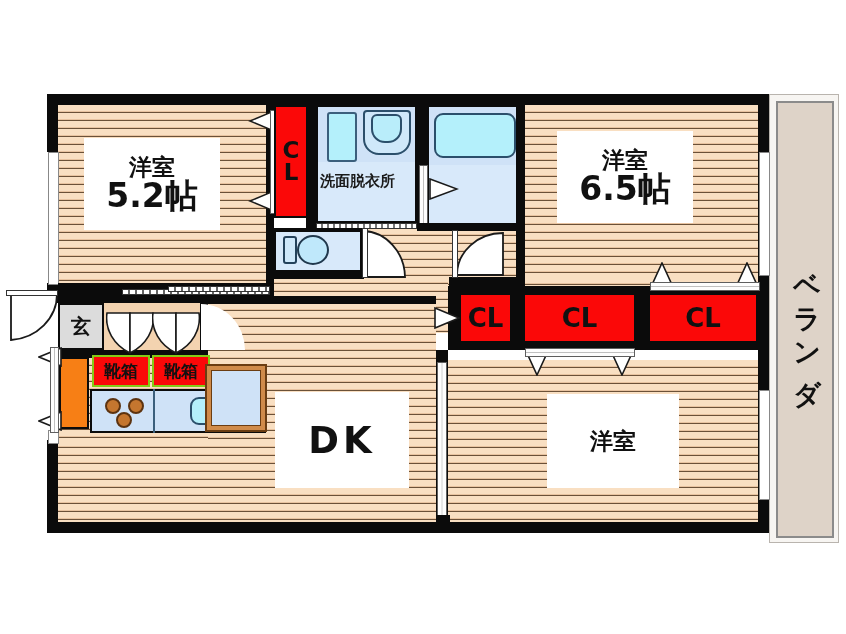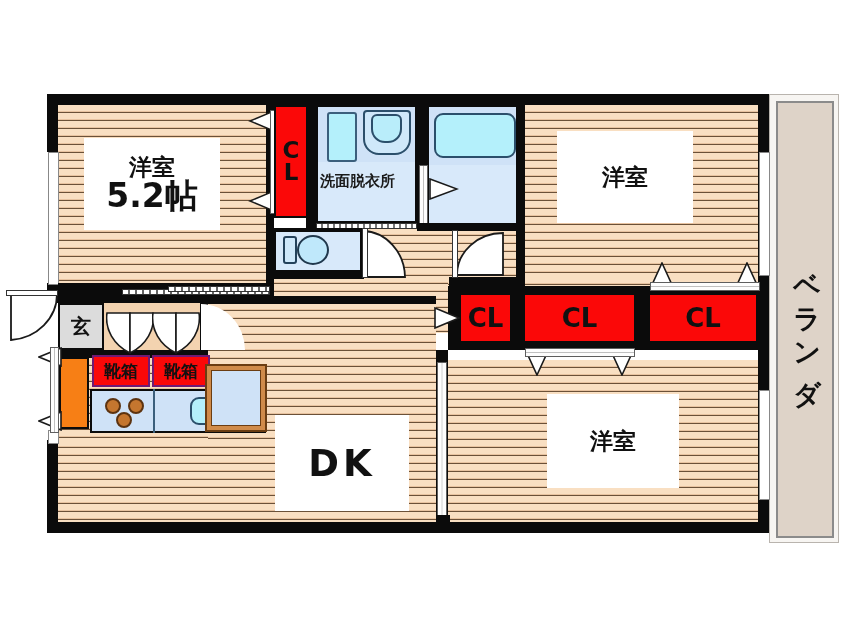--- a/index.html
+++ b/index.html
@@ -38,21 +38,21 @@
   .cl{
     background:#fb0808;border:2px solid #0b0b0b;
     display:flex;align-items:center;justify-content:center;
     color:#111;font-weight:700;font-size:26px;
     font-family:"DejaVu Sans","Liberation Sans",sans-serif;
   }
   .cl.vert{flex-direction:column;line-height:0.95;font-size:23px;}
 
   
   .shoe{
-    background:#fb0808;border:2px solid #701a75;
+    background:#fb0808;border:2px solid #84cc16;
     display:flex;align-items:center;justify-content:center;
     color:#111;font-weight:700;font-size:17px;
     font-family:"DejaVu Sans","Liberation Sans",sans-serif;
   }
 
   
   .wet{background:#d8e9fa;border:2px solid #0b0b0b;}
   .wet-top{background:#cfe2f7;}
   .tub{background:#b4f0fb;border:2px solid #2b4f6b;border-radius:9px;}
   .basin{background:#b4f0fb;border:2px solid #3b5f7c;border-radius:3px;}
@@ -194,20 +194,21 @@
     <svg width="44" height="48" viewBox="0 0 44 48">
       <path d="M1,1 A43,47 0 0 1 43,47 L1,47 Z" fill="#ffffff" stroke="#1a1a1a" stroke-width="1.8"></path>
     </svg>
   </div>
   <div class="abs" style="left:362px;top:228px;width:6px;height:50px;background:#fff;border:1px solid #333;"></div>
 
   <div class="abs wall" style="left:516px;top:105px;width:9px;height:172px;"></div>
   <div class="abs wall" style="left:449px;top:277px;width:76px;height:9px;"></div>
   <div class="lbl" style="left:557px;top:131px;width:136px;height:92px;">
     <span class="l1">洋室</span>
+    <span class="l2">6.5帖</span>
   </div>
 
   <div class="slide-v window" style="left:759px;top:152px;width:9px;height:122px;"></div>
 
   <div class="swing" style="left:456px;top:232px;width:48px;height:44px;">
     <svg width="48" height="44" viewBox="0 0 48 44">
       <path d="M47,1 A46,42 0 0 0 1,43 L47,43 Z" fill="#ffffff" stroke="#1a1a1a" stroke-width="1.8"></path>
     </svg>
   </div>
   <div class="abs" style="left:452px;top:230px;width:6px;height:48px;background:#fff;border:1px solid #333;"></div>
@@ -299,21 +300,21 @@
   <div class="burner" style="left:128px;top:398px;width:12px;height:12px;"></div>
   <div class="burner" style="left:116px;top:412px;width:12px;height:12px;"></div>
 
   <div class="abs ksink" style="left:190px;top:397px;width:52px;height:28px;"></div>
 
   <div class="abs cabinet" style="left:205px;top:364px;width:62px;height:68px;"></div>
   <div class="abs" style="left:211px;top:370px;width:50px;height:56px;background:#cfe2f7;border:1px solid #6b3d12;"></div>
 
   <div class="abs" style="left:122px;top:289px;width:148px;height:6px;background:repeating-linear-gradient(to right,#fff 0 5px,#666 5px 7px);border:1px solid #333;"></div>
 
-  <div class="lbl" style="left:275px;top:415px;width:134px;height:96px;">
+  <div class="lbl" style="left:275px;top:392px;width:134px;height:96px;">
     <span class="l1" style="font-size:37px;letter-spacing:4px;">DK</span>
   </div>
 
   <div class="slide-v window" style="left:48px;top:440px;width:9px;height:0px;"></div>
 
   <div class="abs wall" style="left:436px;top:515px;width:14px;height:8px;"></div>
 
   <div class="slide-v window" style="left:48px;top:430px;width:9px;height:12px;"></div>
 
   <svg class="abs" style="left:38px;top:347px;width:24px;height:20px;" viewBox="0 0 24 20">

